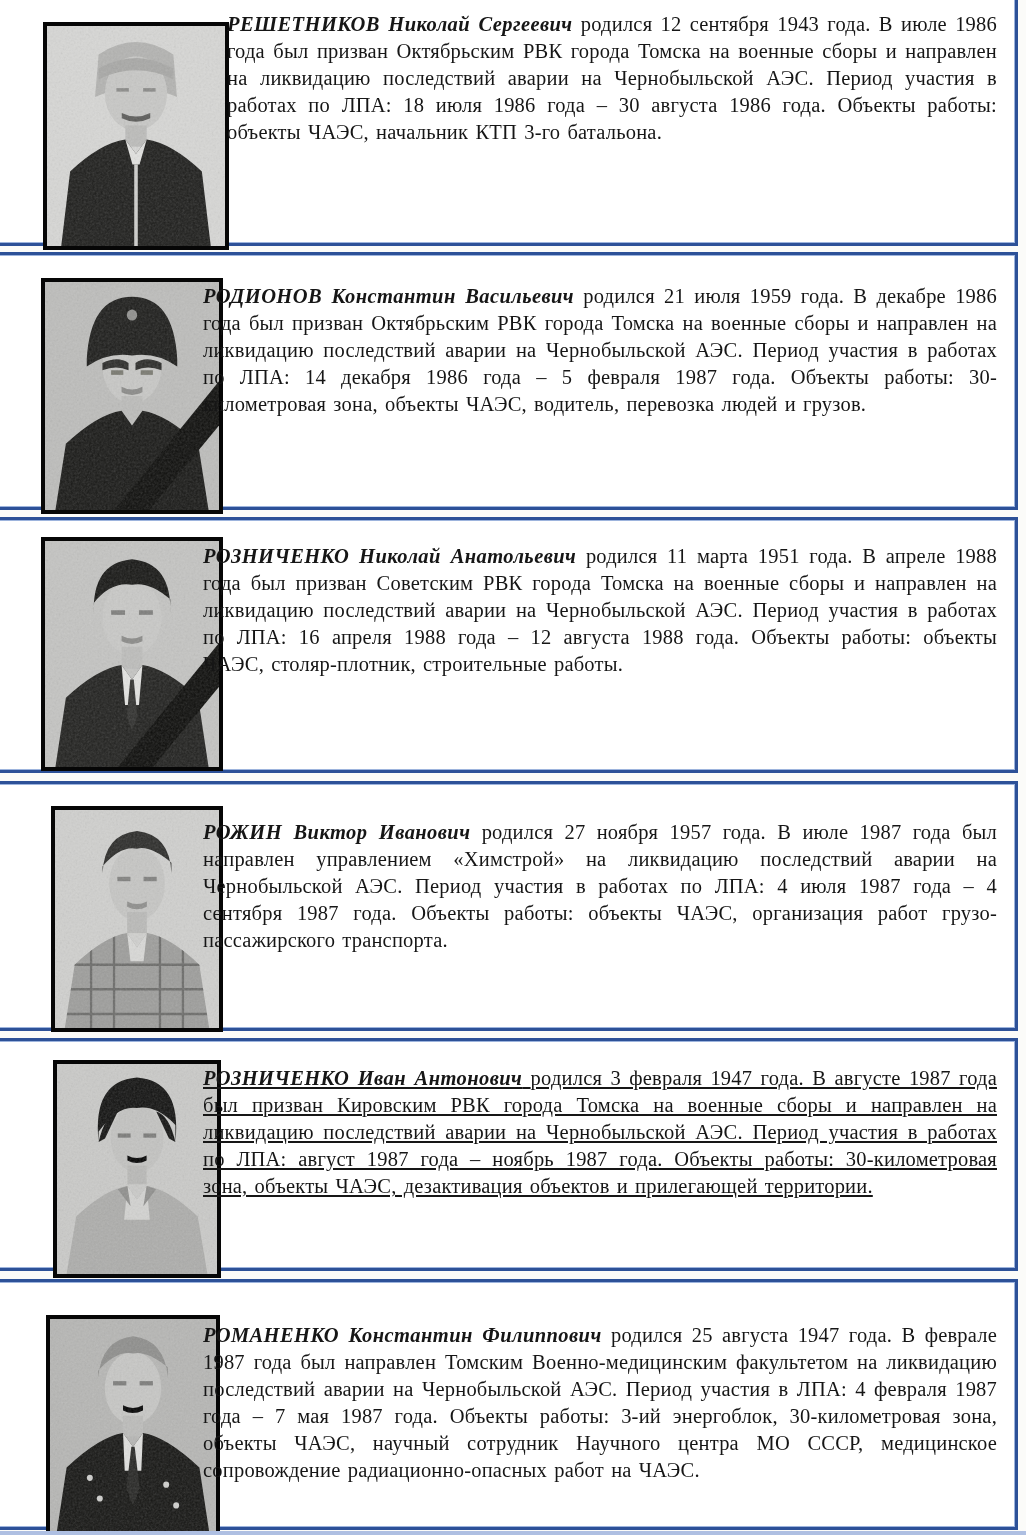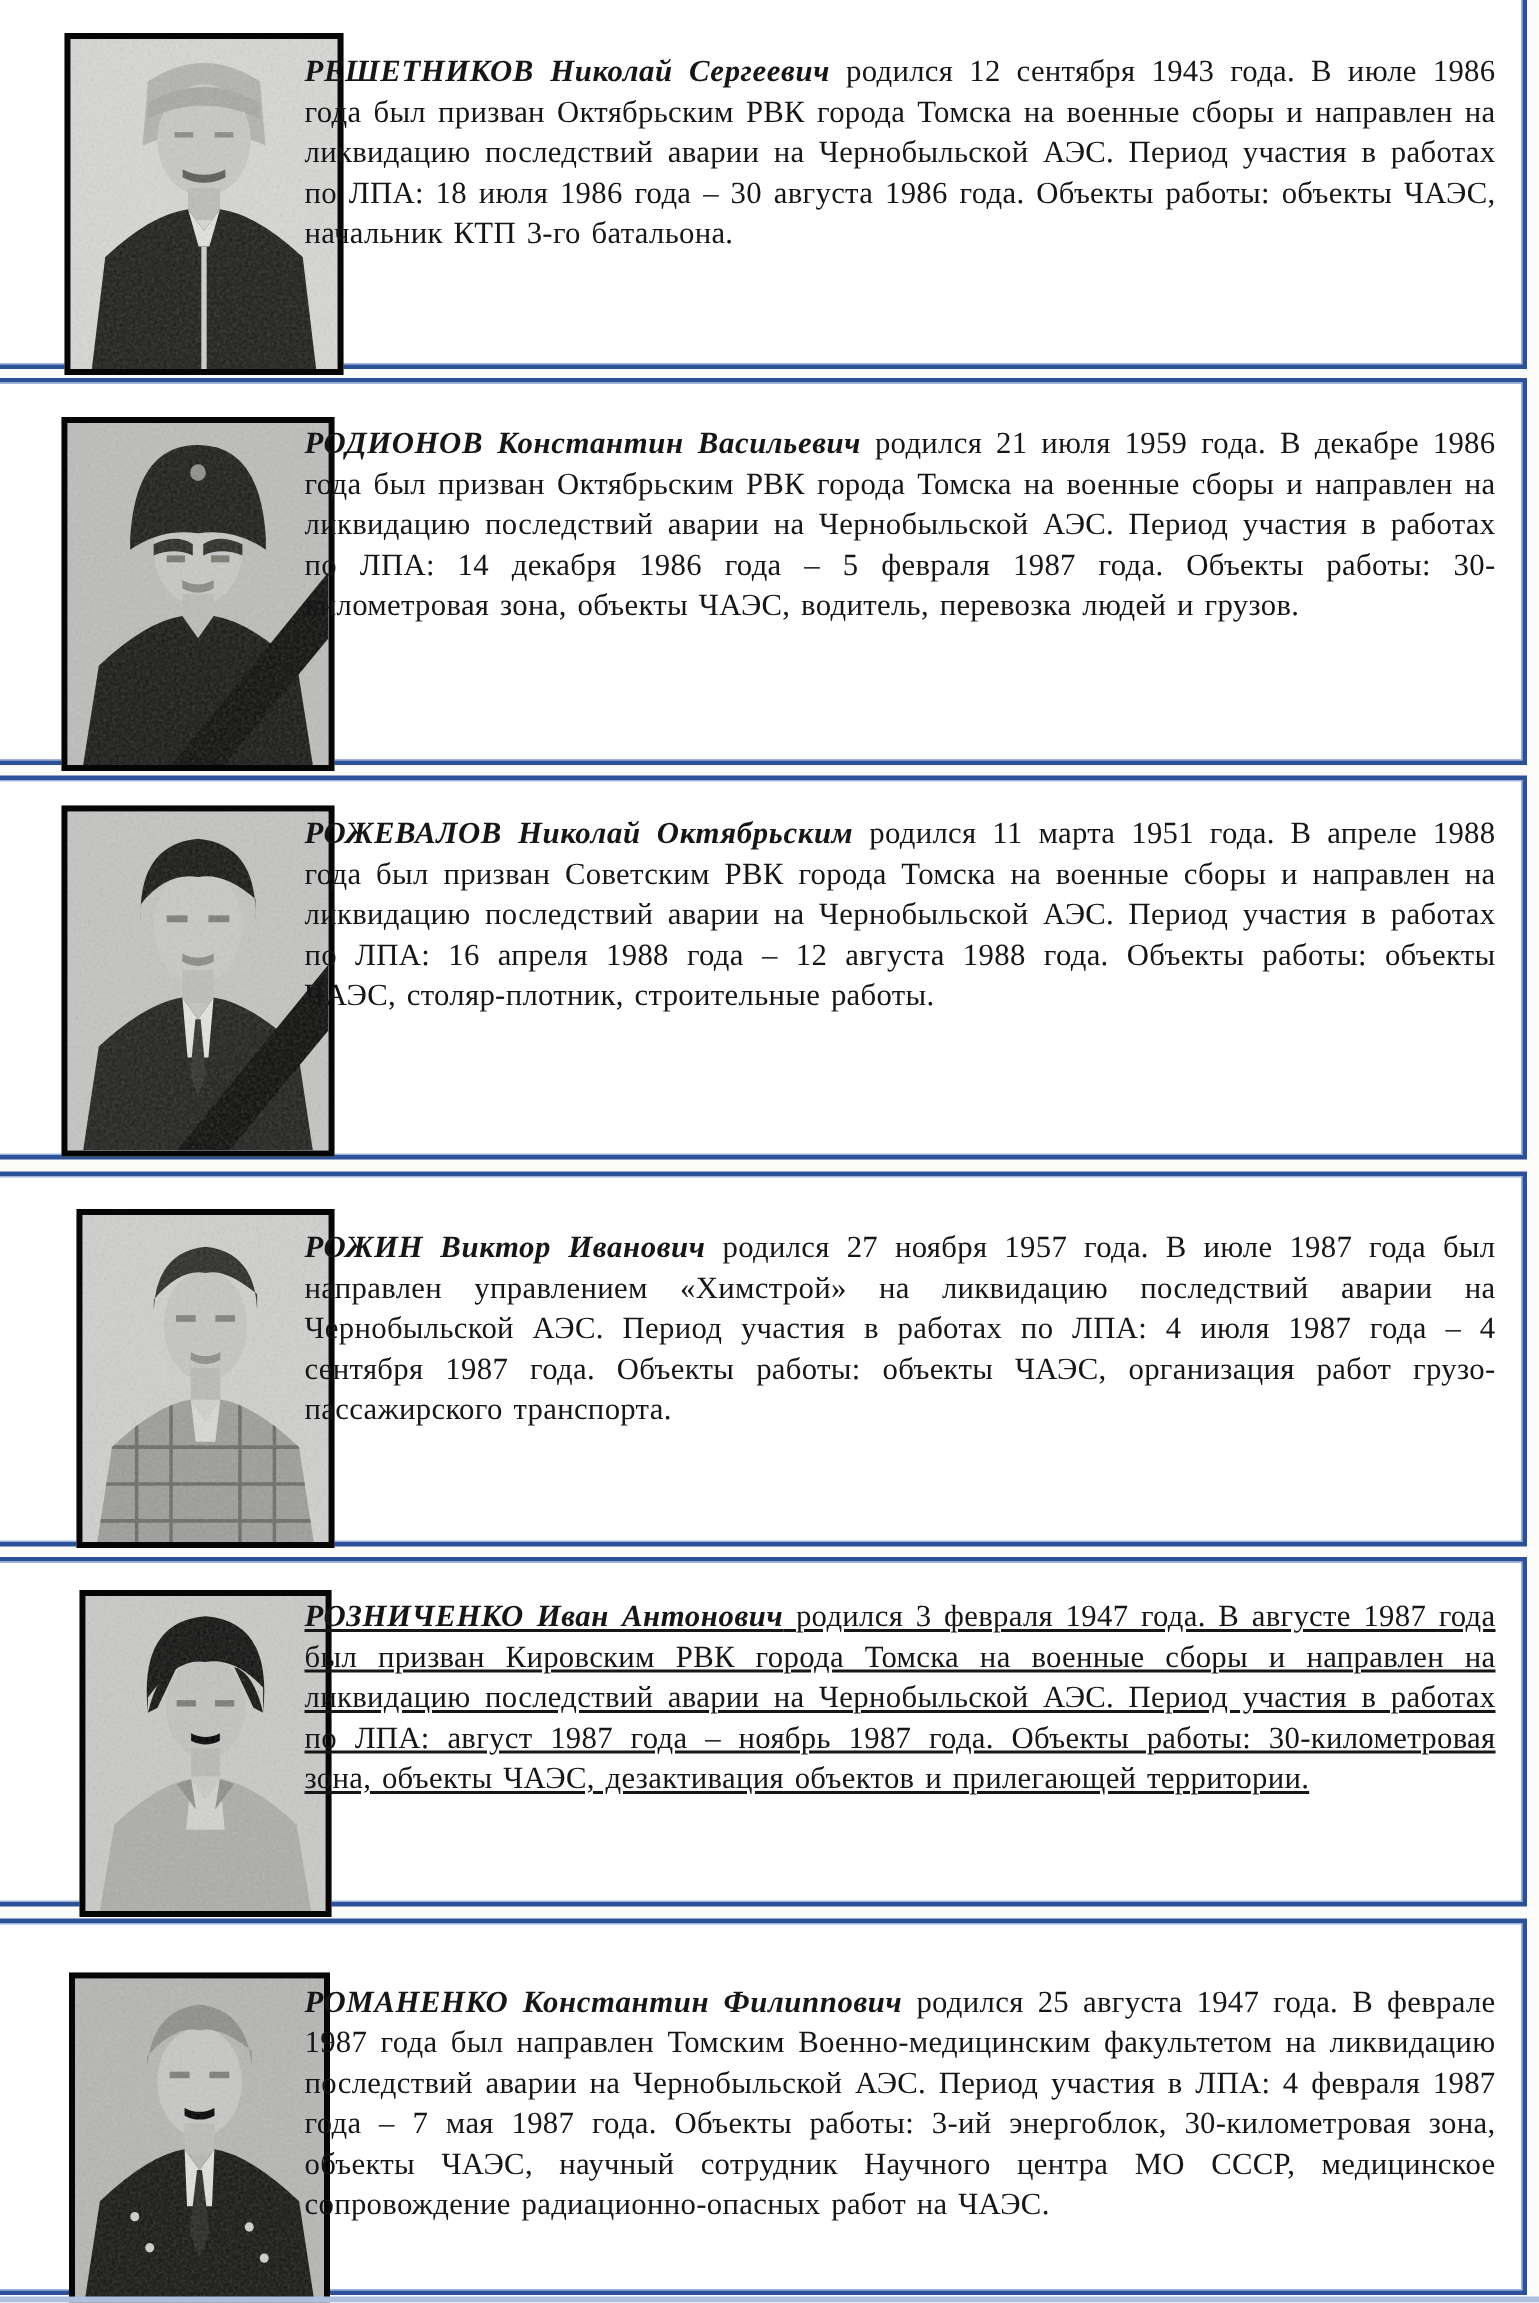--- a/index.html
+++ b/index.html
@@ -45,21 +45,21 @@
   .entry-text{
     position:absolute;
     left:206px;right:18px;
     margin:0;
     font-size:20.5px;
     line-height:27px;
     text-align:justify;
     word-spacing:0.09em;
     letter-spacing:0.01em;
   }
-  .t1{top:40px;}
+  .t1{top:16px;margin-left:24px;}
   .t2{top:28px;}
   .t3{top:23px;}
   .t4{top:35px;}
   .t5{top:24px;text-decoration:underline;}
   .t6{top:40px;}
 
   .person-name{
     font-weight:bold;
     font-style:italic;
     letter-spacing:0.02em;
@@ -142,21 +142,21 @@
         <path d="M44,52 Q50,55 56,52 L56,55 Q50,58 44,55 Z" fill="#8a8a88"></path>
         <rect x="44" y="58" width="12" height="12" fill="#bdbdbb"></rect>
         <path d="M6,124 L12,86 Q30,70 44,68 L50,76 L56,68 Q70,70 88,86 L94,124 Z" fill="#20201e"></path>
         <path d="M44,68 L50,76 L56,68 L54,90 L46,90 Z" fill="#e4e4e2"></path>
         <path d="M49,76 L51,76 L53,96 L50,104 L47,96 Z" fill="#30302e"></path>
         <polygon points="42,124 100,56 100,80 62,124" fill="#0c0c0a"></polygon>
         <rect x="0" y="0" width="100" height="124" filter="url(#grain)" opacity="0.22"></rect>
       </svg>
     </figure>
     <p class="entry-text t3">
-      <b class="person-name">РОЖЕВАЛОВ Николай Октябрьским</b>
+      <b class="person-name">РОЗНИЧЕНКО Николай Анатольевич</b>
       <span>родился 11 марта 1951 года. В апреле 1988 года был призван Советским РВК города Томска на военные сборы и направлен на ликвидацию последствий аварии на Чернобыльской АЭС. Период участия в работах по ЛПА: 16 апреля 1988 года – 12 августа 1988 года. Объекты работы: объекты ЧАЭС, столяр-плотник, строительные работы.</span>
     </p>
   </section>
 
   <section class="card c4">
     <figure class="photo p4">
       <svg viewBox="0 0 100 124" preserveAspectRatio="none">
         <defs>
           <clipPath id="shirt4">
               <path d="M6,124 L12,88 Q30,72 44,70 L50,78 L56,70 Q70,72 88,88 L94,124 Z"></path>

